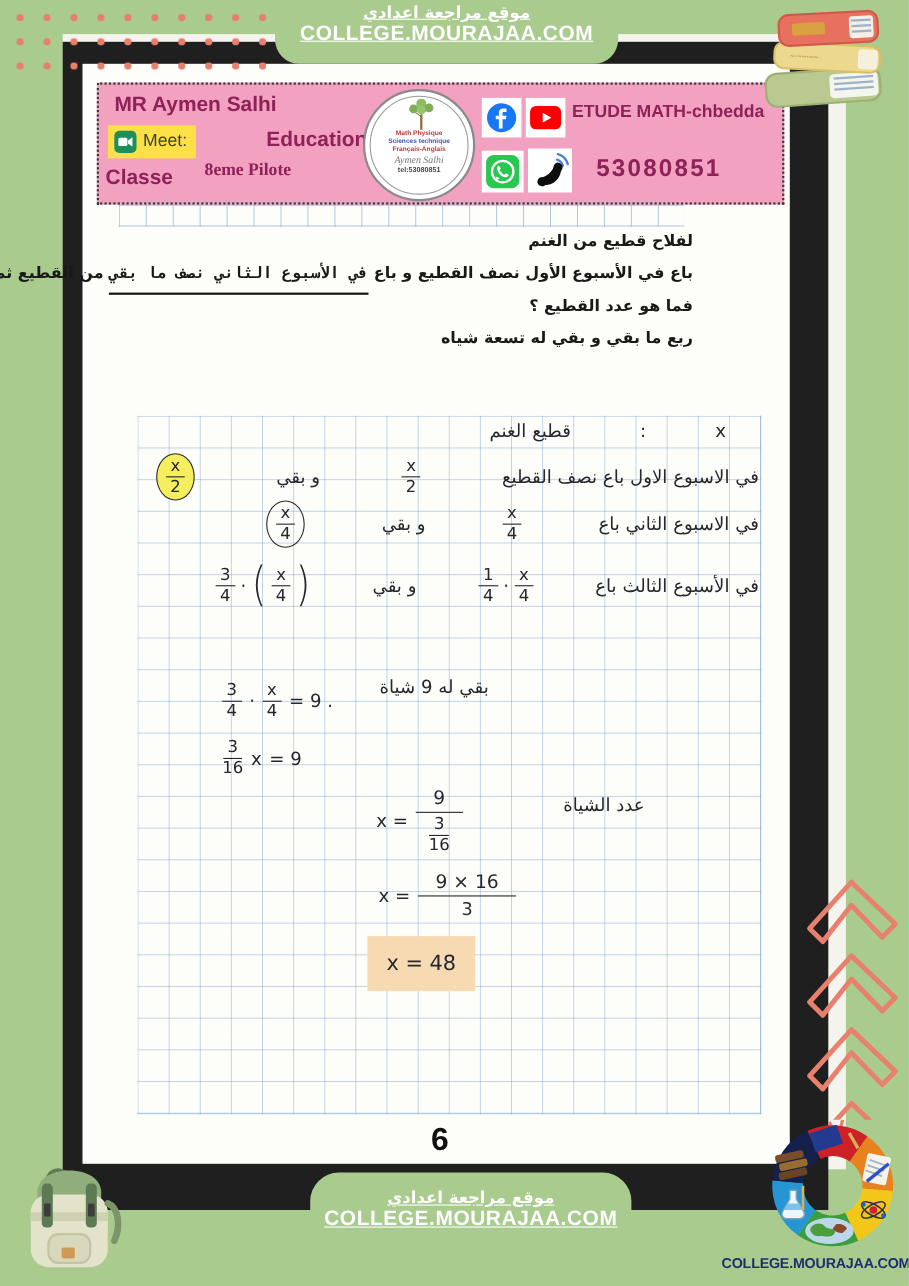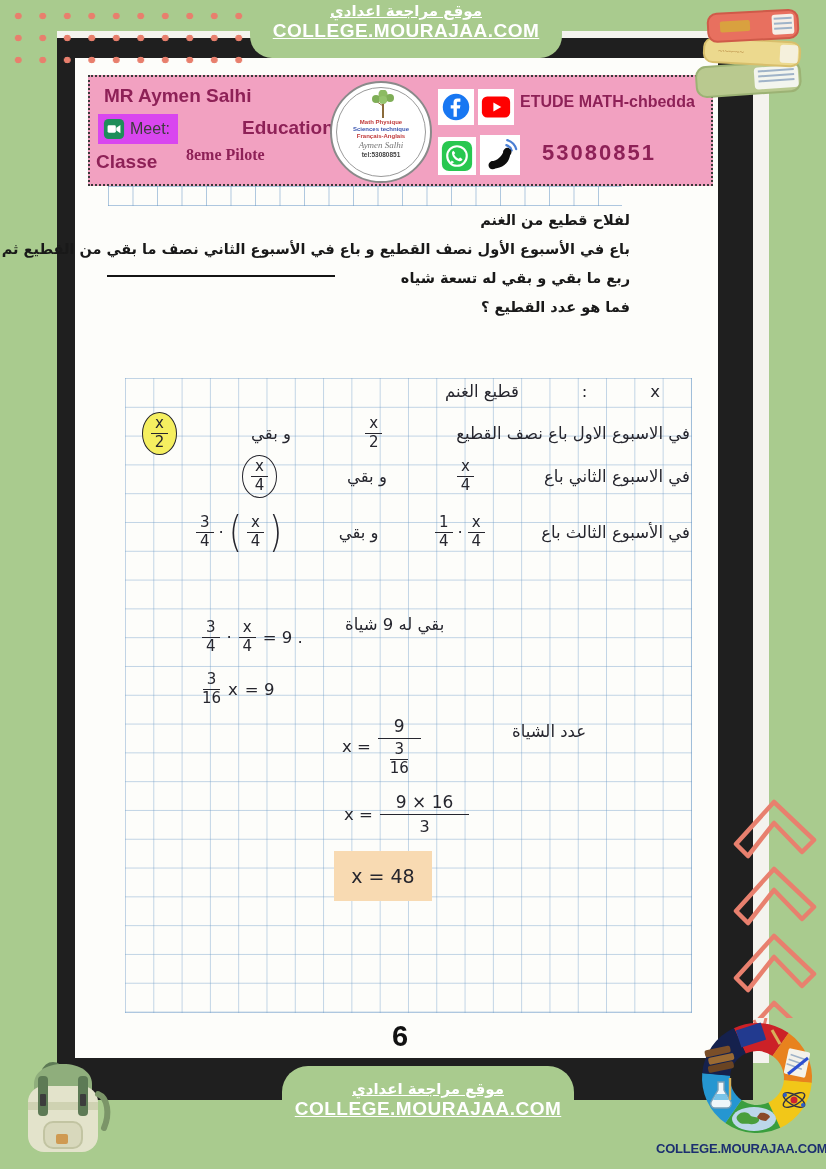--- a/index.html
+++ b/index.html
@@ -25,21 +25,21 @@
   
   .dots{position:absolute;left:0;top:0;width:246px;height:64px;z-index:40;
         background-image:radial-gradient(circle,#e87f6d 3.1px,rgba(0,0,0,0) 3.6px);
         background-size:24.5px 22px;background-position:6px 5px;}
 
   
   .card{position:absolute;left:88px;top:75px;width:625px;height:111px;background:#f2a1c1;
         border:2px dotted #3a3a3a;box-sizing:border-box;z-index:5;}
   .maroon{color:#8e2157;}
   .card-teacher{position:absolute;left:14px;top:8px;font-size:19px;font-weight:bold;}
-  .meet-chip{position:absolute;left:8px;top:37px;height:30px;background:#d946ef;display:flex;
+  .meet-chip{position:absolute;left:8px;top:37px;height:30px;background:#fde047;display:flex;
              align-items:center;gap:5px;padding:0 8px 0 5px;}
   .meet-label{font-size:16px;color:#3c3c3c;}
   .card-meet-value{position:absolute;left:152px;top:40px;font-size:19px;font-weight:bold;}
   .card-classe-label{position:absolute;left:6px;top:74px;font-size:19px;font-weight:bold;}
   .card-classe-value{position:absolute;left:96px;top:69px;font-size:16px;font-weight:bold;
                      font-family:Liberation Serif, serif;}
   .icon-chip{position:absolute;background:#fff;display:flex;align-items:center;justify-content:center;}
   .card-channel{position:absolute;left:430px;top:16px;font-size:16px;font-weight:bold;}
   .card-phone{position:absolute;left:452px;top:63px;font-size:22px;font-weight:bold;letter-spacing:2px;}
 
@@ -56,21 +56,21 @@
   
   .minigrid{position:absolute;left:108px;top:186px;width:514px;height:18px;
      border-top:1px solid rgba(110,155,200,.55);border-bottom:1px solid rgba(110,155,200,.55);
      background-image:linear-gradient(to right,rgba(110,155,200,.55) 1px,rgba(0,0,0,0) 1px);
      background-size:24.5px 100%;}
 
   
   .problem{position:absolute;left:96px;top:212px;width:534px;direction:rtl;text-align:right;
            font-family:"DejaVu Sans",sans-serif;font-weight:bold;color:#191919;font-size:14.5px;}
   .problem .pline{margin-bottom:13px;white-space:nowrap;}
-  .u-seg{border-bottom:2px solid #141414;padding-bottom:18px;}
+  .u-seg{border-bottom:2px solid #141414;padding-bottom:8px;font-family:Liberation Mono, monospace;}
 
   
   .sheet{position:absolute;left:125px;top:378px;width:566px;height:634px;
      background-image:
        linear-gradient(to right,rgba(110,155,200,.42) 1px,rgba(0,0,0,0) 1px),
        linear-gradient(to bottom,rgba(110,155,200,.42) 1px,rgba(0,0,0,0) 1px);
      background-size:28.3px 28.8px;
      border-right:1px solid rgba(110,155,200,.42);border-bottom:1px solid rgba(110,155,200,.42);}
 
   
@@ -204,22 +204,22 @@
       </svg>
     </div>
     <div class="card-phone maroon">53080851</div>
   </div>
 
   <div class="minigrid"></div>
 
   <div class="problem">
     <div class="pline">لفلاح قطيع من الغنم</div>
     <div class="pline"><span>باع في الأسبوع الأول نصف القطيع و باع </span><span class="u-seg">في الأسبوع الثاني نصف ما بقي</span><span> من القطيع ثم باع في الأسبوع الثالث</span></div>
+    <div class="pline">فما هو عدد القطيع ؟</div>
     <div class="pline">ربع ما بقي و بقي له تسعة شياه</div>
-    <div class="pline">فما هو عدد القطيع ؟</div>
   </div>
 
   <div class="sheet"></div>
 
   <div class="hw rtlrow" style="left:445px;top:382px;width:215px;">
     <span style="direction:ltr">x</span>
     <span style="direction:ltr">:</span>
     <span>قطيع الغنم</span>
   </div>
 

